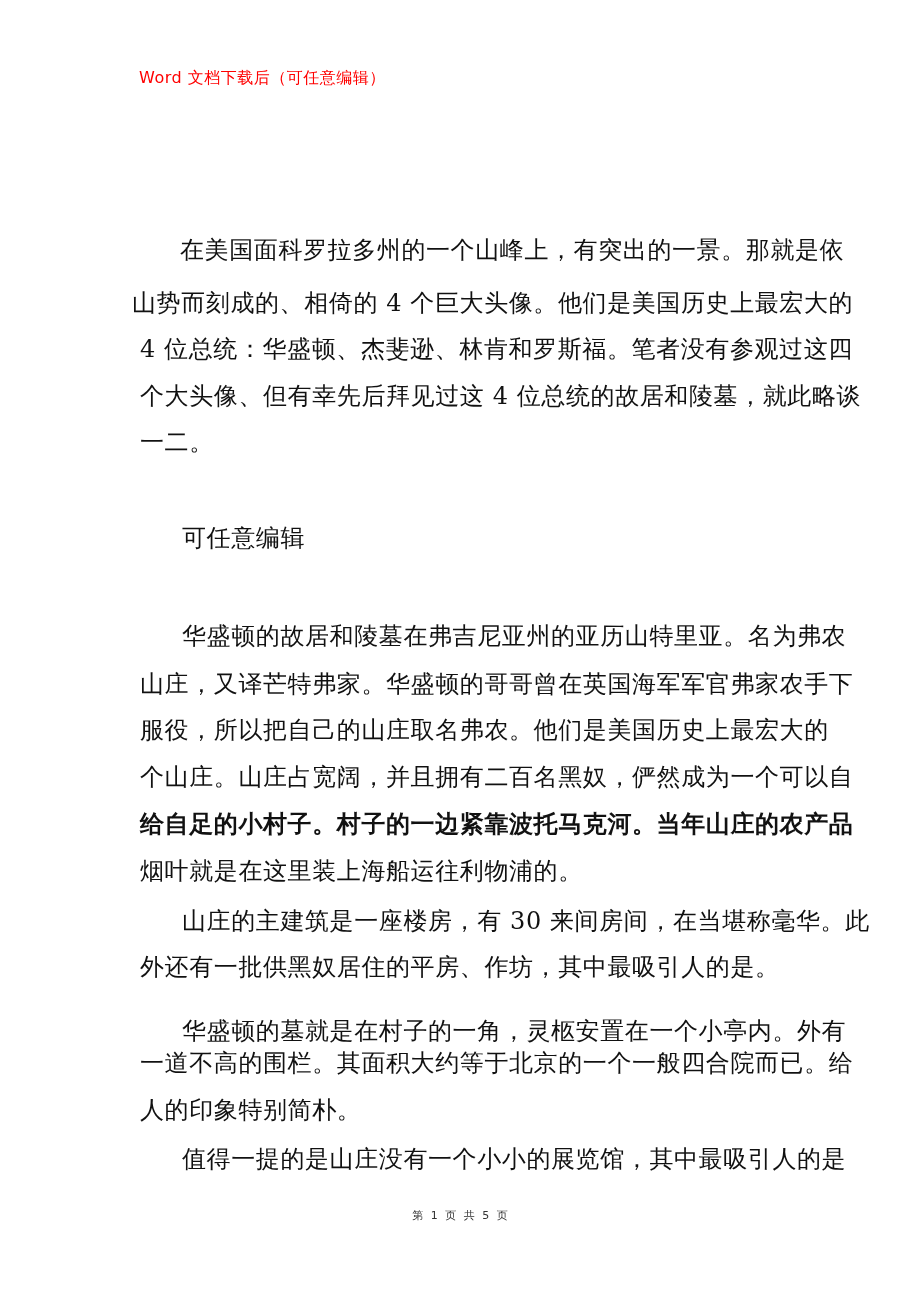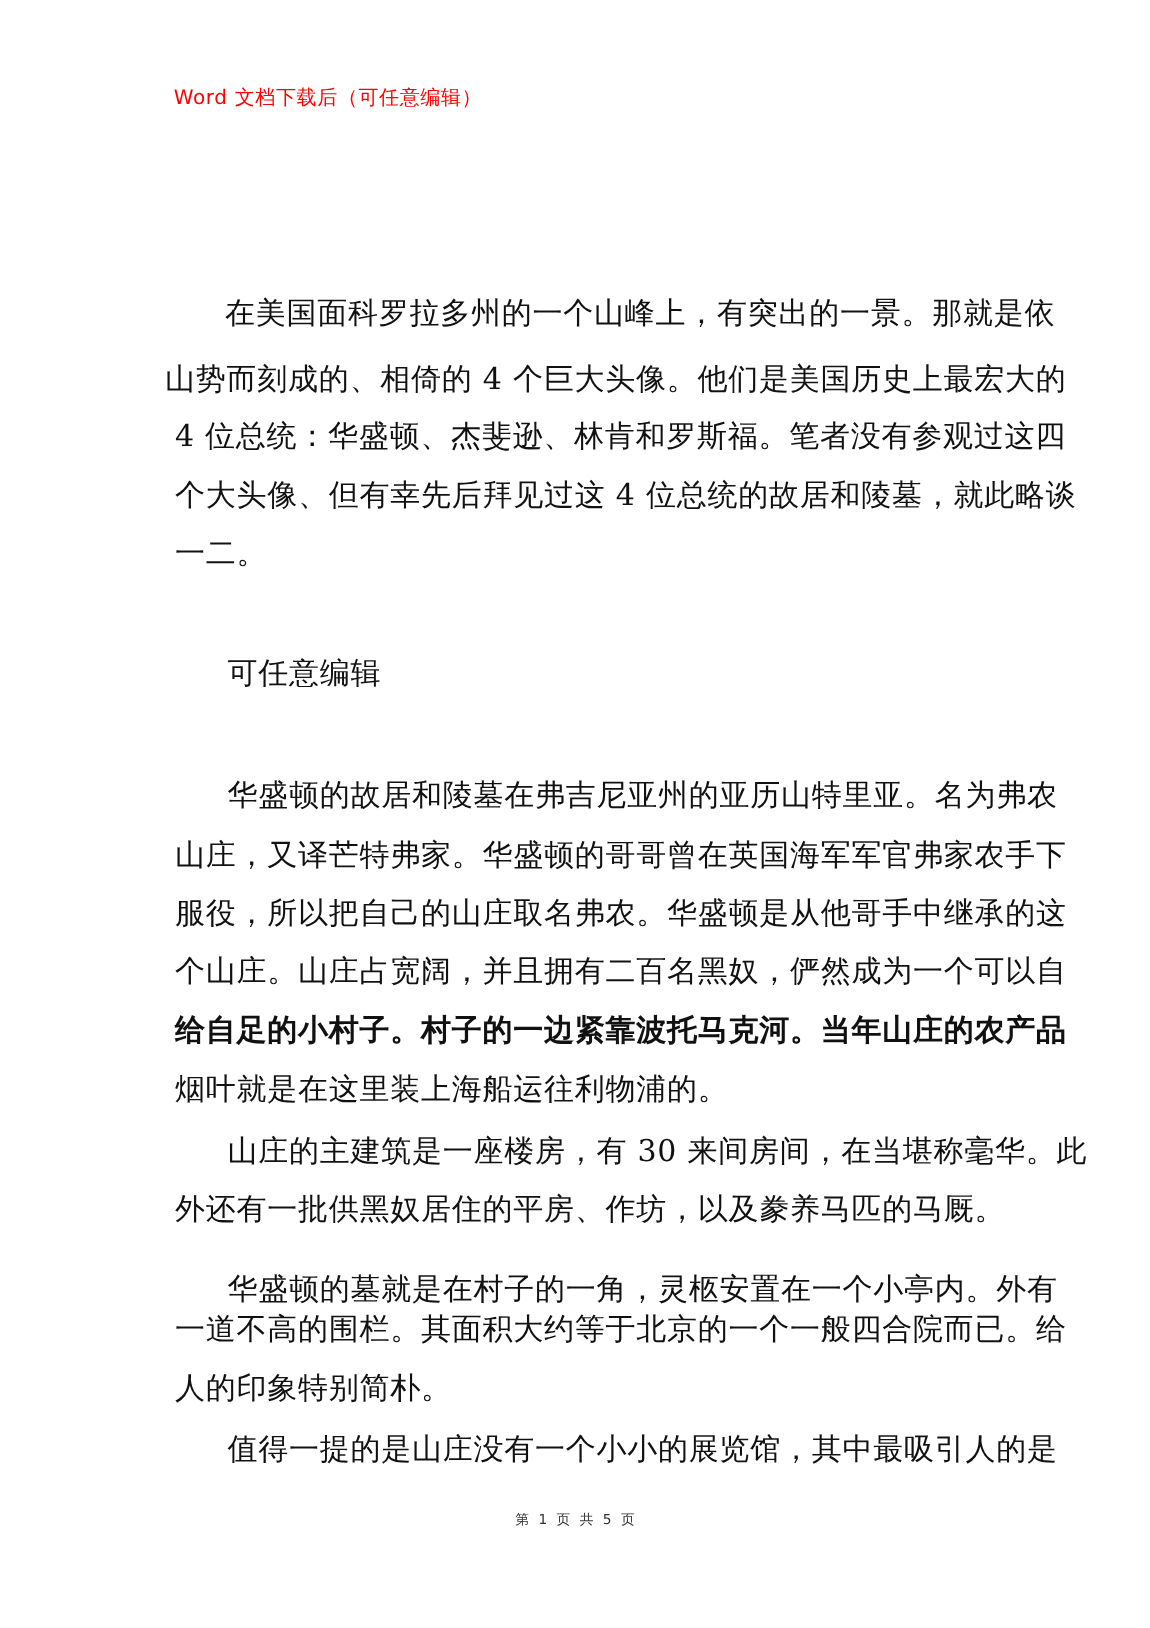--- a/index.html
+++ b/index.html
@@ -32,25 +32,25 @@
   <div class="header-note">Word 文档下载后（可任意编辑）</div>
   <div id="body-lines">
       <div class="line justify" style="top: 234px; left: 180px; width: 600px;">在美国面科罗拉多州的一个山峰上，有突出的一景。那就是依</div>
       <div class="line justify" style="top: 287px; left: 132px; width: 640px;">山势而刻成的、相倚的 4 个巨大头像。他们是美国历史上最宏大的</div>
       <div class="line justify" style="top: 333px; left: 140px; width: 640px;">4 位总统：华盛顿、杰斐逊、林肯和罗斯福。笔者没有参观过这四</div>
       <div class="line justify" style="top: 380px; left: 140px; width: 640px;">个大头像、但有幸先后拜见过这 4 位总统的故居和陵墓，就此略谈</div>
       <div class="line" style="top: 426px; left: 140px; width: 640px;">一二。</div>
       <div class="line" style="top: 522px; left: 182px; width: 598px;">可任意编辑</div>
       <div class="line justify" style="top: 620px; left: 182px; width: 598px;">华盛顿的故居和陵墓在弗吉尼亚州的亚历山特里亚。名为弗农</div>
       <div class="line justify" style="top: 668px; left: 140px; width: 640px;">山庄，又译芒特弗家。华盛顿的哥哥曾在英国海军军官弗家农手下</div>
-      <div class="line justify" style="top: 714px; left: 140px; width: 640px;">服役，所以把自己的山庄取名弗农。华盛顿是从他哥手中继承的这</div>
+      <div class="line justify" style="top: 714px; left: 140px; width: 640px;">服役，所以把自己的山庄取名弗农。他们是美国历史上最宏大的</div>
       <div class="line justify" style="top: 761px; left: 140px; width: 640px;">个山庄。山庄占宽阔，并且拥有二百名黑奴，俨然成为一个可以自</div>
       <div class="line justify" style="top: 808px; left: 140px; width: 640px; font-weight: bold;">给自足的小村子。村子的一边紧靠波托马克河。当年山庄的农产品</div>
       <div class="line" style="top: 855px; left: 140px; width: 640px;">烟叶就是在这里装上海船运往利物浦的。</div>
       <div class="line justify" style="top: 905px; left: 182px; width: 598px;">山庄的主建筑是一座楼房，有 30 来间房间，在当堪称毫华。此</div>
-      <div class="line" style="top: 951px; left: 140px; width: 640px;">外还有一批供黑奴居住的平房、作坊，以及豢养马匹的马厩。</div>
+      <div class="line" style="top: 951px; left: 140px; width: 640px;">外还有一批供黑奴居住的平房、作坊，其中最吸引人的是。</div>
       <div class="line justify" style="top: 1000px; left: 182px; width: 598px; margin-top: 15px;">华盛顿的墓就是在村子的一角，灵柩安置在一个小亭内。外有</div>
       <div class="line justify" style="top: 1047px; left: 140px; width: 640px;">一道不高的围栏。其面积大约等于北京的一个一般四合院而已。给</div>
       <div class="line" style="top: 1094px; left: 140px; width: 640px;">人的印象特别简朴。</div>
       <div class="line justify" style="top: 1143px; left: 182px; width: 598px;">值得一提的是山庄没有一个小小的展览馆，其中最吸引人的是</div>
     </div>
   <div class="footer">第 1 页 共 5 页</div>
 </div>
 
 </body></html>

